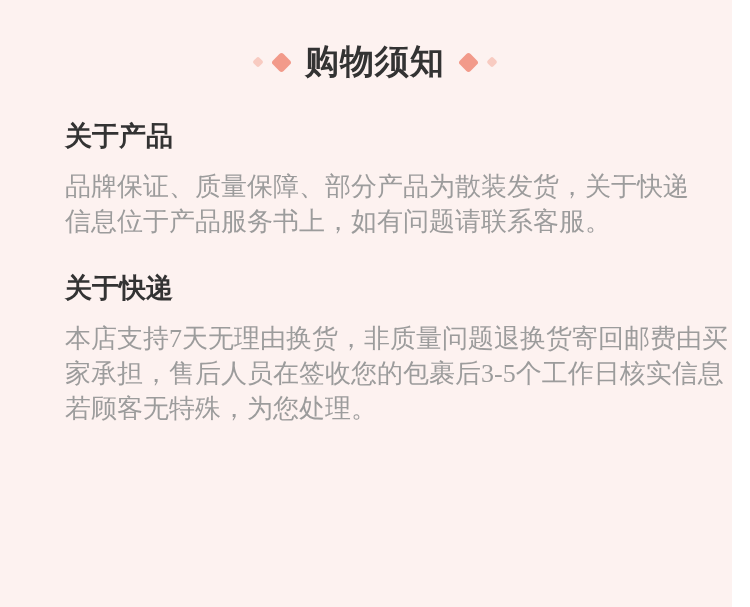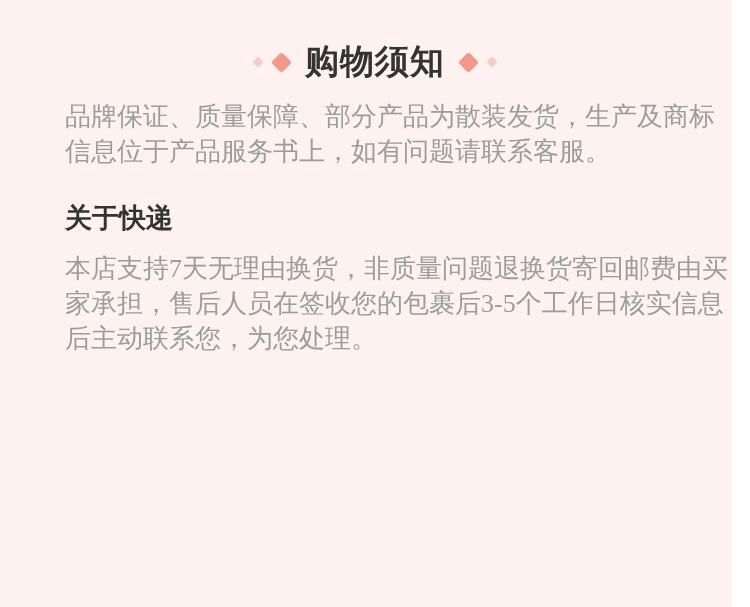--- a/index.html
+++ b/index.html
@@ -77,27 +77,28 @@
       <span class="diamond-lg"></span>
     </span>
     <span class="page-title">购物须知</span>
     <span class="decor-group">
       <span class="diamond-lg"></span>
       <span class="diamond-sm"></span>
     </span>
   </div>
 
   <div class="section">
-    <p class="section-body">品牌保证、质量保障、部分产品为散装发货，生产及商标
+    <h2 class="section-heading">关于产品</h2>
+    <p class="section-body">品牌保证、质量保障、部分产品为散装发货，关于快递
 信息位于产品服务书上，如有问题请联系客服。</p>
   </div>
 
   <div class="section">
     <h2 class="section-heading">关于快递</h2>
   </div>
 
   <div class="section">
     <p class="section-body">本店支持7天无理由换货，非质量问题退换货寄回邮费由买
 家承担，售后人员在签收您的包裹后3-5个工作日核实信息
-后主动联系您，为您处理。</p>
+若顾客无特殊，为您处理。</p>
   </div>
 
 </div>
 
 </body></html>

